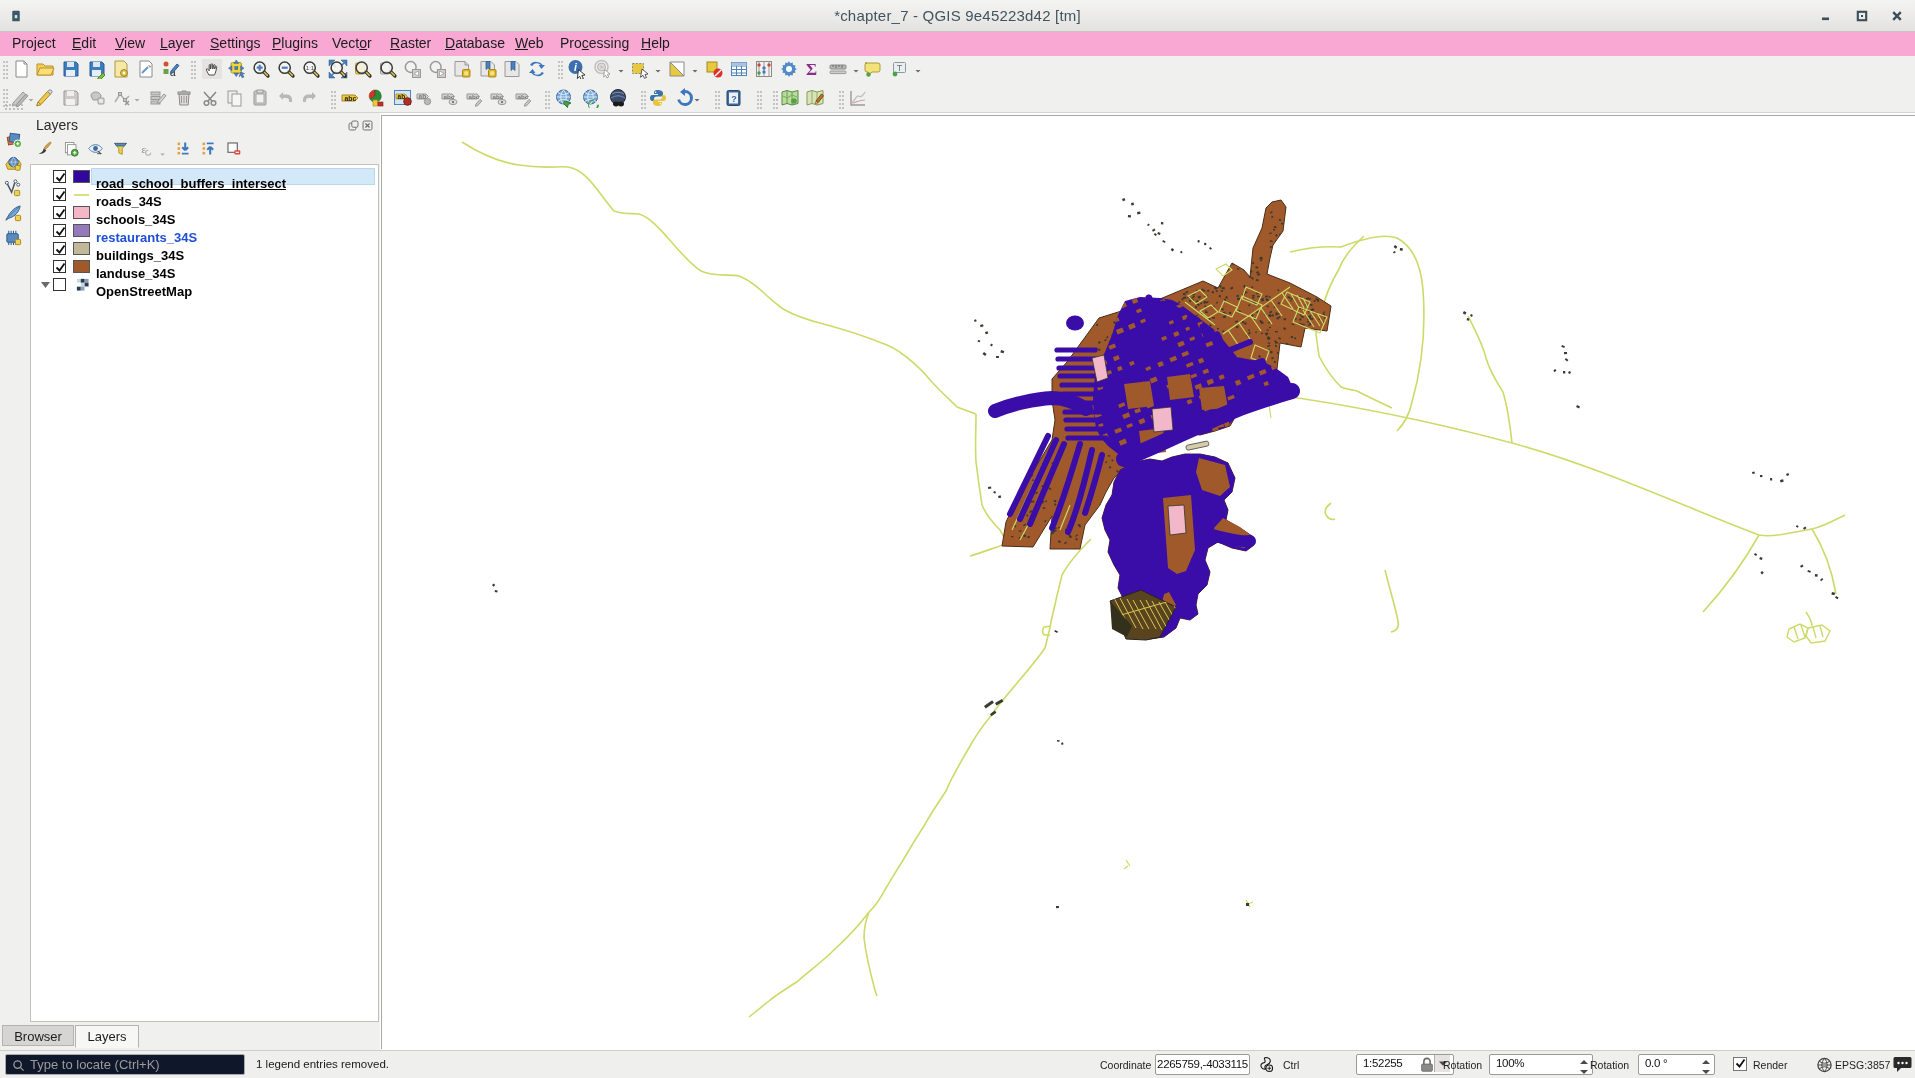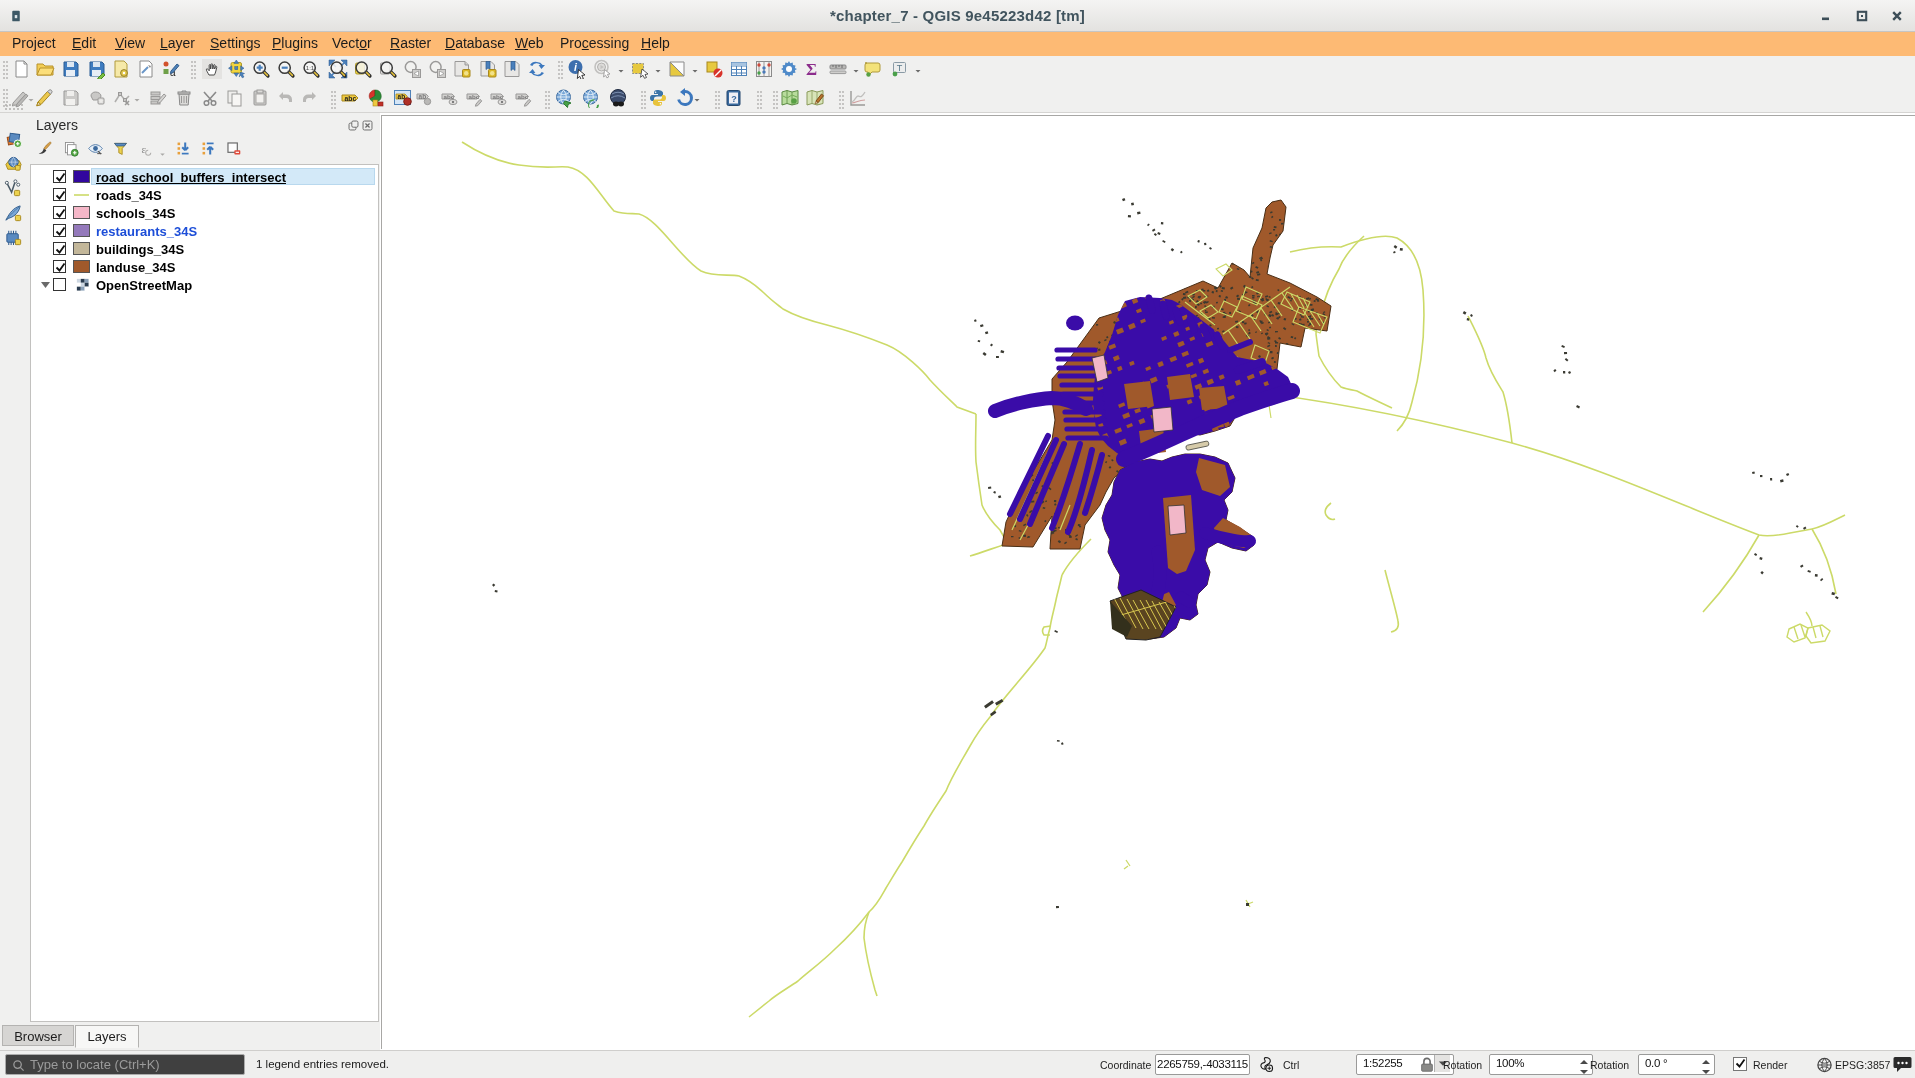--- a/index.html
+++ b/index.html
@@ -1,32 +1,32 @@
 <!DOCTYPE html>
 <html><head><meta charset="utf-8"><style>
 *{margin:0;padding:0;box-sizing:border-box}
 html,body{width:1915px;height:1078px;overflow:hidden;font-family:"Liberation Sans",sans-serif;background:#fff}
 .abs{position:absolute}
 #titlebar{left:0;top:0;width:1915px;height:32px;background:linear-gradient(#f4f4f3,#e3e2e0);border-bottom:1px solid #c6c5c3}
-#title{width:100%;text-align:center;top:7px;font-size:15px;font-weight:bold;color:#41545e;letter-spacing:.2px}
-#menubar{left:0;top:32px;width:1915px;height:24px;background:#fdba74;color:#1c1c1c;font-size:14px}
+#title{width:100%;text-align:center;top:7px;font-size:15px;font-weight:normal;color:#41545e;letter-spacing:.2px}
+#menubar{left:0;top:32px;width:1915px;height:24px;background:#f9a8d4;color:#1c1c1c;font-size:14px}
 #menubar span{position:absolute;top:3px}
 #toolbars{left:0;top:56px;width:1915px;height:57px;background:#f0f0ef;border-bottom:1px solid #d5d4d2}
 #leftdock{left:0;top:113px;width:26px;height:937px;background:#f0f0ef}
 #panel{left:26px;top:113px;width:354px;height:937px;background:#f0f0ef}
 #paneltitle{left:10px;top:4px;font-size:14px;color:#2b2b2b}
 #tree{left:4px;top:51px;width:349px;height:858px;background:#fff;border:1px solid #c2c1bf}
 .lrow{position:absolute;left:0;width:100%;height:18px}
-.lname{position:absolute;left:65px;top:2px;font-size:13px;font-weight:bold;color:#000;white-space:nowrap}
+.lname{position:absolute;left:65px;top:8px;font-size:13px;font-weight:bold;color:#000;white-space:nowrap}
 .cb{position:absolute;left:22px;top:2px;width:13px;height:13px;background:#fff;border:1px solid #333}
 .cb svg{position:absolute;left:-1px;top:-1px}
 .sw{position:absolute;left:42px;top:2px;width:17px;height:13px}
 .tab{position:absolute;font-size:13px;color:#1d1d1d;text-align:center;border:1px solid #b4b3b1}
 #statusbar{left:0;top:1050px;width:1915px;height:28px;background:#efefee;border-top:1px solid #cfcecc;font-size:10.5px;color:#1e1e1e}
-#locator{left:5px;top:3px;width:240px;height:21px;background:#404040;border:1px solid #ababab;border-radius:2px;color:#9b9b9b;font-size:13px}
+#locator{left:5px;top:3px;width:240px;height:21px;background:#0f172a;border:1px solid #ababab;border-radius:2px;color:#9b9b9b;font-size:13px}
 .sbox{position:absolute;top:3px;height:21px;background:#fff;border:1px solid #9a9a99;border-radius:2px;font-size:11.5px;color:#111;letter-spacing:-0.3px}
 .slabel{position:absolute;top:8px}
 #canvas{left:382px;top:116px;width:1533px;height:933px;background:#fff}
 .vline{position:absolute;background:#a8a7a5}
 </style>
 </head><body>
 <div id="titlebar" class="abs"></div>
 <div id="title" class="abs">*chapter_7 - QGIS 9e45223d42 [tm]</div>
 <svg class="abs" style="left:11px;top:8px" width="10" height="16" viewBox="0 0 16 19">
     <rect x="2" y="1" width="12" height="17" rx="1.5" fill="#3d5866"></rect>

